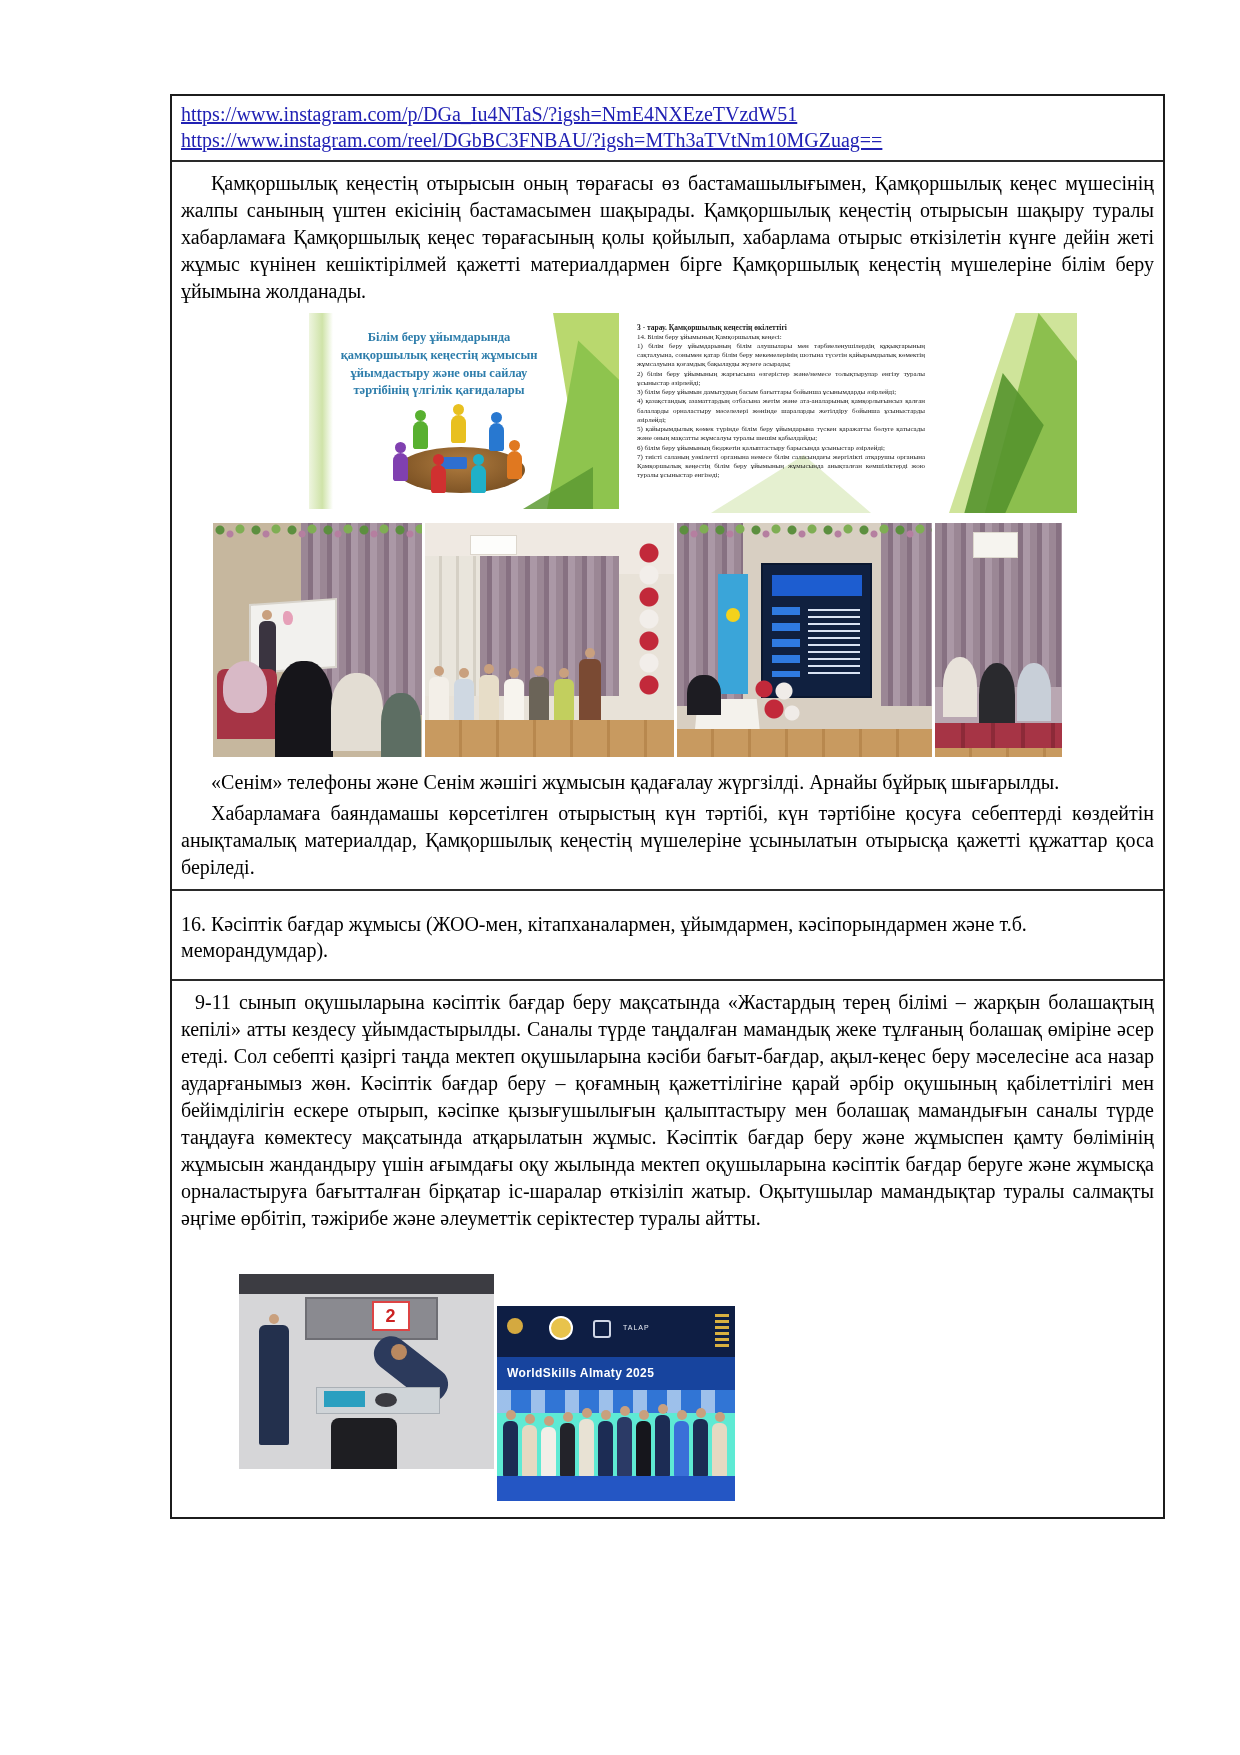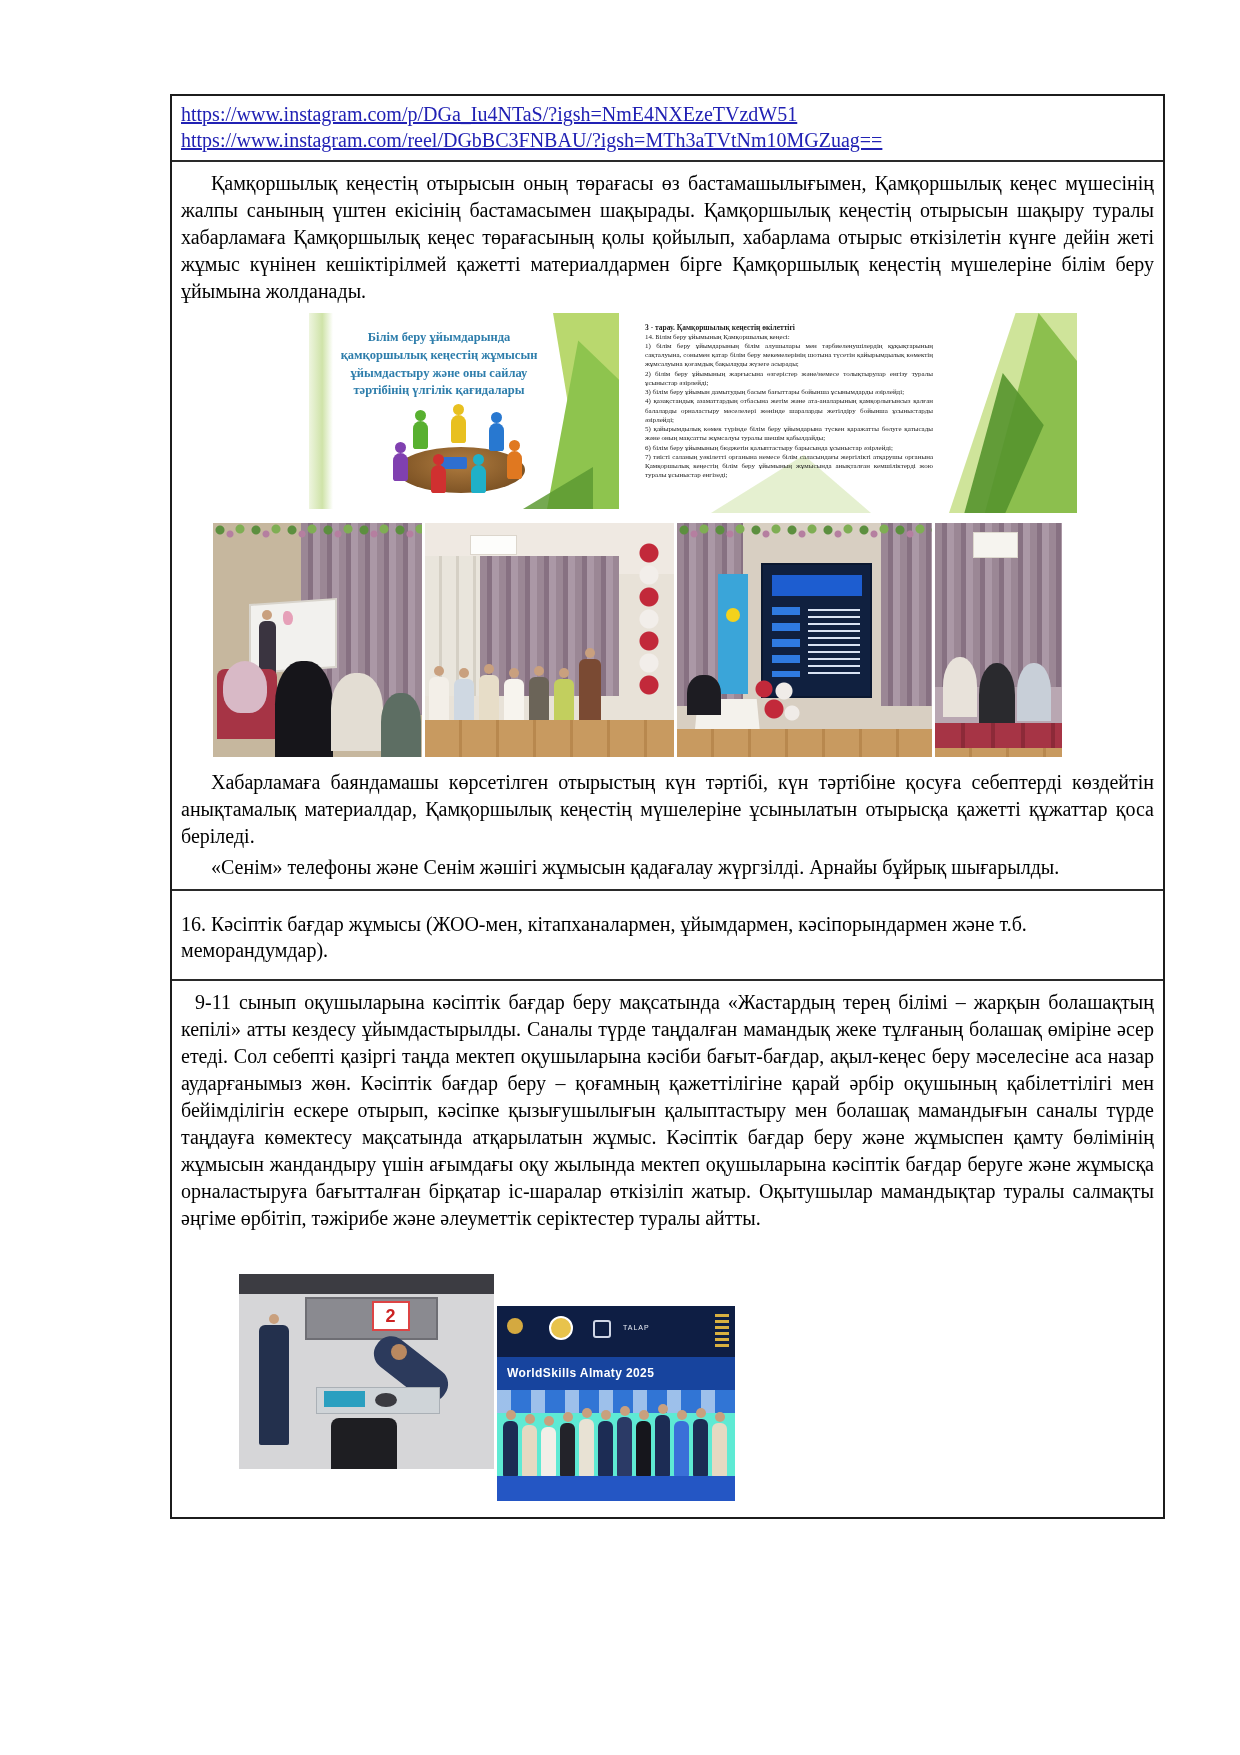--- a/index.html
+++ b/index.html
@@ -33,21 +33,21 @@
   .sl-chevC{right:26px;bottom:0;width:70px;height:60px;background:#5d9a33;
             clip-path:polygon(0 100%,100% 30%,100% 100%);opacity:.85;}
   .sl-title{left:38px;top:16px;width:200px;color:#2d7dab;font-weight:bold;
             font-size:12.5px;line-height:1.42;text-align:center;}
   .cp-table{left:96px;bottom:16px;width:128px;height:46px;border-radius:50%;
             background:radial-gradient(ellipse at 50% 35%,#b07c3f,#7c5224 75%);}
   .cp-doc{left:140px;bottom:40px;width:26px;height:12px;background:#2f6fd0;border-radius:2px;}
   .cp{width:15px;height:28px;border-radius:8px 8px 3px 3px;}
   .cp::before{content:"";position:absolute;top:-11px;left:2px;width:11px;height:11px;
               border-radius:50%;background:inherit;}
-  .sr-text{left:12px;top:10px;width:288px;color:#222;margin-left:8px;}
+  .sr-text{left:12px;top:10px;width:288px;color:#222;}
   .sr-h{font-weight:bold;font-size:7.5px;line-height:1.3;}
   .sr-i{font-size:7px;line-height:1.32;text-align:justify;}
   .sr-g1{right:0;top:0;width:128px;height:100%;background:#cfe49a;
          clip-path:polygon(52% 0,100% 0,100% 100%,0 100%);}
   .sr-g2{right:0;top:0;width:128px;height:100%;background:#8cbf4e;
          clip-path:polygon(70% 0,100% 24%,100% 100%,28% 100%);}
   .sr-g3{right:0;top:0;width:128px;height:100%;background:#55942e;opacity:.9;
          clip-path:polygon(42% 30%,74% 56%,44% 100%,12% 100%);}
   .sr-btri{left:86px;bottom:0;width:160px;height:58px;background:#dcebc0;opacity:.75;
            clip-path:polygon(0 100%,100% 100%,58% 0);}
@@ -190,22 +190,22 @@
           <div class="abs curtain" style="left:0;top:0;width:100%;height:70%;"></div>
           <div class="abs" style="left:30%;top:4%;width:34%;height:10%;background:#f6f4ef;border:1px solid #ddd8ce;"></div>
           <div class="abs" style="left:8px;bottom:40px;width:34px;height:60px;background:#e8e2da;border-radius:48% 48% 0 0;"></div>
           <div class="abs" style="left:44px;bottom:28px;width:36px;height:66px;background:#2a2a2e;border-radius:48% 48% 0 0;"></div>
           <div class="abs" style="left:82px;bottom:36px;width:34px;height:58px;background:#c8cfd8;border-radius:48% 48% 0 0;"></div>
           <div class="abs" style="left:0;bottom:8px;width:100%;height:26px;background:repeating-linear-gradient(90deg,#a63445 0 26px,#8c2a38 26px 30px);"></div>
           <div class="abs wood" style="left:0;bottom:0;width:100%;height:9px;"></div>
         </div>
       </div>
 
+      <p class="body ind30">«Сенім» телефоны және Сенім жәшігі жұмысын  қадағалау жүргзілді. Арнайы бұйрық шығарылды.</p>
       <p class="body ind30">Хабарламаға баяндамашы көрсетілген отырыстың күн тәртібі, күн тәртібіне қосуға себептерді көздейтін анықтамалық материалдар, Қамқоршылық кеңестің мүшелеріне ұсынылатын отырысқа қажетті құжаттар қоса беріледі.</p>
-      <p class="body ind30">«Сенім» телефоны және Сенім жәшігі жұмысын  қадағалау жүргзілді. Арнайы бұйрық шығарылды.</p>
     </div>
 
     <div class="row h-row h16">16. Кәсіптік бағдар жұмысы (ЖОО-мен, кітапханалармен, ұйымдармен, кәсіпорындармен және т.б. меморандумдар).</div>
 
     <div class="row cell" style="min-height:528px;">
       <p class="body ind14">9-11 сынып оқушыларына кәсіптік бағдар беру мақсатында «Жастардың терең білімі – жарқын болашақтың кепілі» атты кездесу ұйымдастырылды. Саналы түрде таңдалған мамандық жеке тұлғаның болашақ өміріне әсер етеді. Сол себепті қазіргі таңда мектеп оқушыларына кәсіби бағыт-бағдар, ақыл-кеңес беру мәселесіне аса назар аударғанымыз жөн.  Кәсіптік бағдар беру – қоғамның қажеттілігіне қарай әрбір оқушының қабілеттілігі мен бейімділігін ескере отырып, кәсіпке қызығушылығын қалыптастыру мен болашақ мамандығын саналы түрде таңдауға көмектесу мақсатында атқарылатын жұмыс.  Кәсіптік бағдар беру және жұмыспен қамту бөлімінің жұмысын жандандыру үшін ағымдағы оқу жылында мектеп оқушыларына кәсіптік бағдар беруге және жұмысқа орналастыруға бағытталған бірқатар іс-шаралар өткізіліп жатыр. Оқытушылар мамандықтар туралы салмақты әңгіме өрбітіп, тәжірибе және әлеуметтік серіктестер туралы айтты.</p>
 
       <div class="prow2">
 
         <div class="ph" style="width:255px;height:195px;background:#d6d6d8;">

